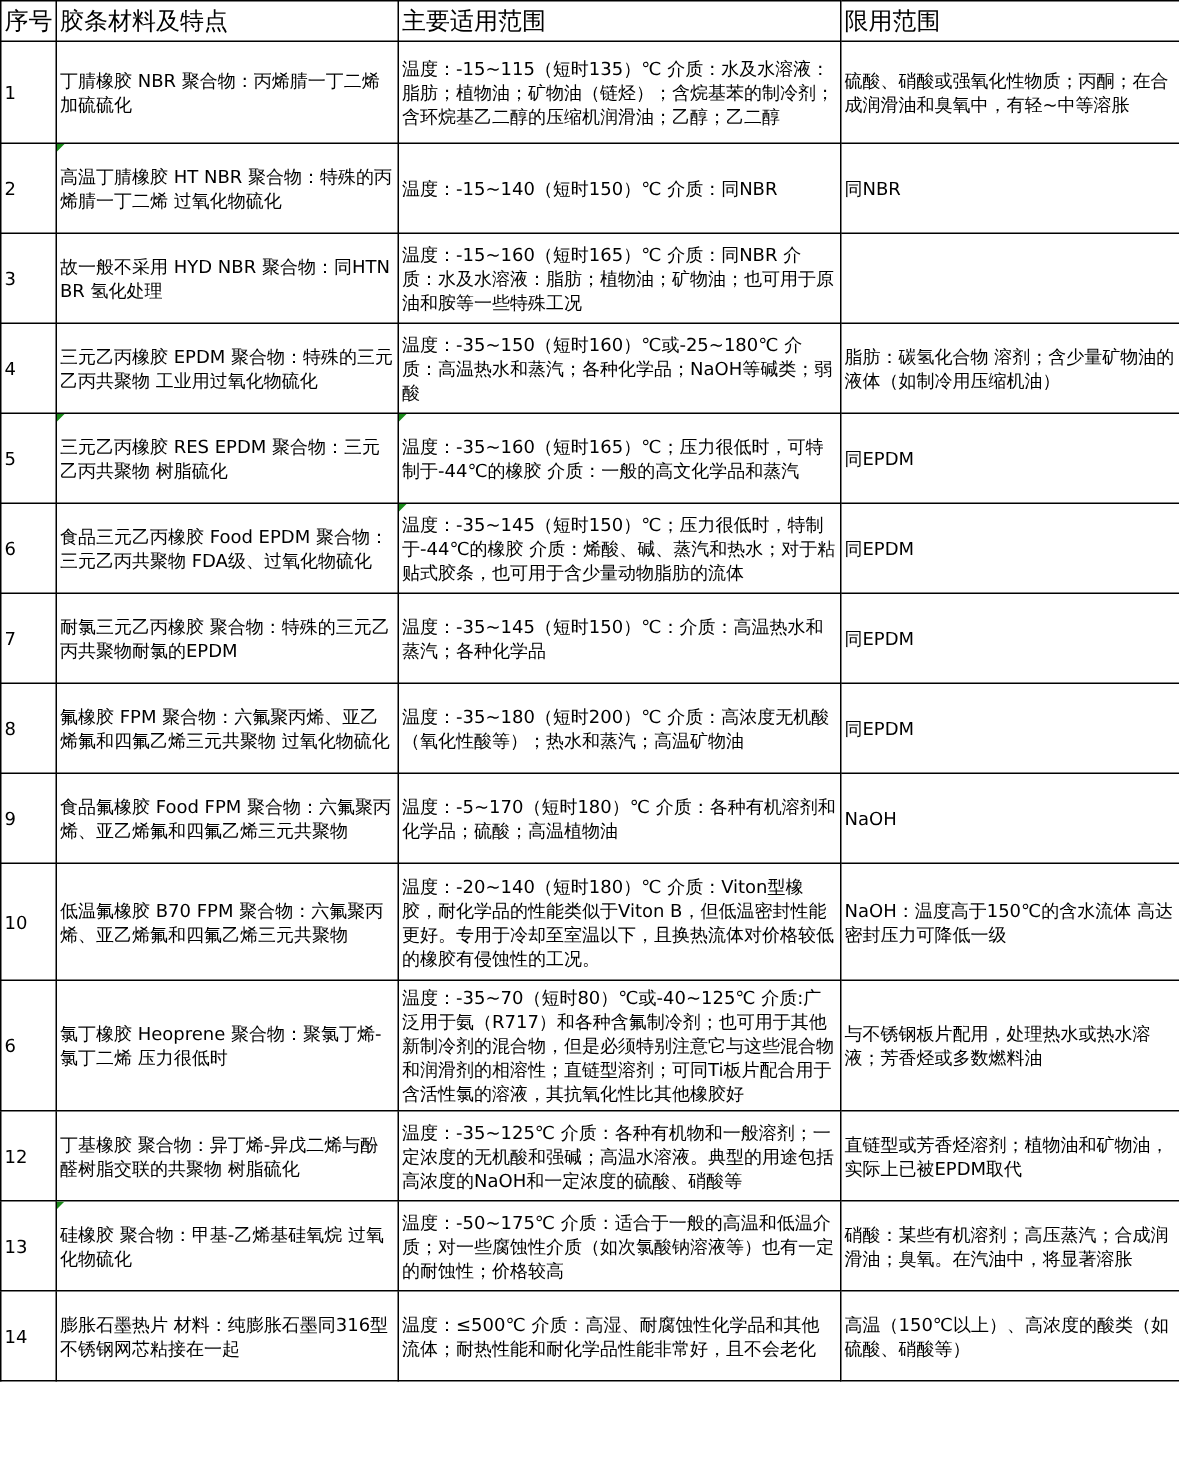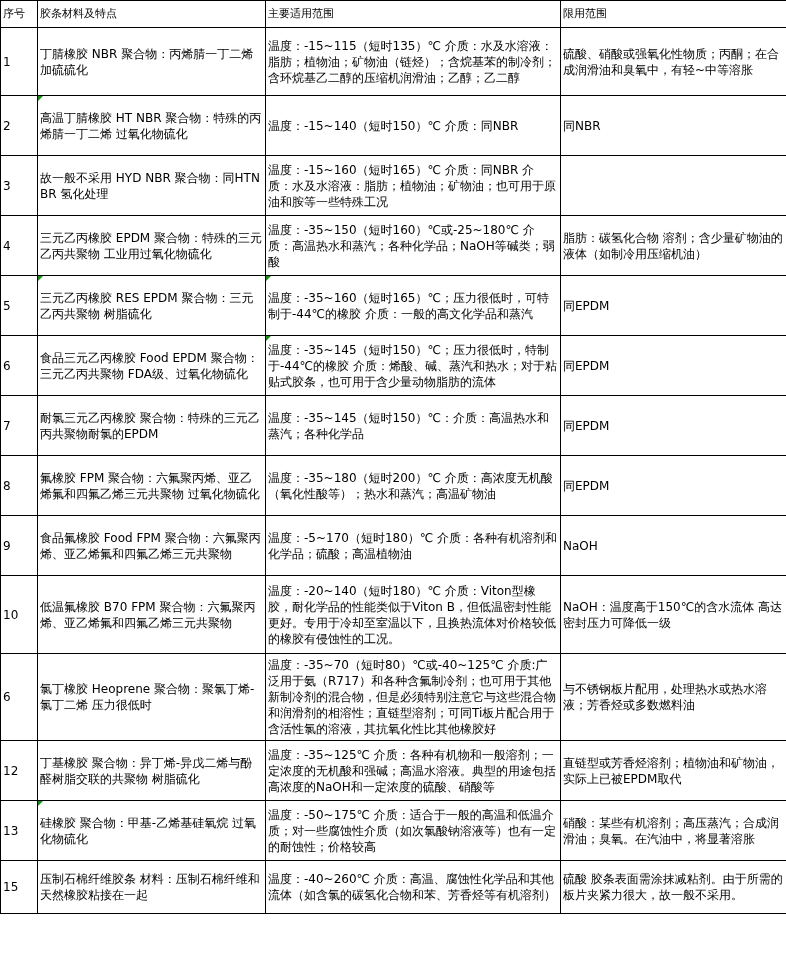--- a/index.html
+++ b/index.html
@@ -14,21 +14,21 @@
   table.sheet td, table.sheet th {
     border: 1px solid #000;
     padding: 0 2px;
     vertical-align: middle;
     text-align: left;
     font-weight: normal;
     overflow: hidden;
     word-break: break-all;
     position: relative;
   }
-  table.sheet th { height: 26px; font-size: 11px; border-radius: 12px; }
+  table.sheet th { height: 26px; font-size: 16px; border-radius: 12px; }
   td.idx { text-align: center; }
   .marker::before {
     content: "";
     position: absolute;
     left: 0; top: 0;
     width: 0; height: 0;
     border-top: 5px solid #1a8a1a;
     border-right: 5px solid transparent;
   }
 </style>
@@ -122,20 +122,20 @@
       <td>丁基橡胶 聚合物：异丁烯-异戊二烯与酚醛树脂交联的共聚物 树脂硫化</td>
       <td>温度：-35~125℃ 介质：各种有机物和一般溶剂；一定浓度的无机酸和强碱；高温水溶液。典型的用途包括高浓度的NaOH和一定浓度的硫酸、硝酸等</td>
       <td>直链型或芳香烃溶剂；植物油和矿物油，实际上已被EPDM取代</td>
     </tr>
     <tr style="height:60px">
       <td class="idx">13</td>
       <td class="marker">硅橡胶 聚合物：甲基-乙烯基硅氧烷 过氧化物硫化</td>
       <td>温度：-50~175℃ 介质：适合于一般的高温和低温介质；对一些腐蚀性介质（如次氯酸钠溶液等）也有一定的耐蚀性；价格较高</td>
       <td>硝酸：某些有机溶剂；高压蒸汽；合成润滑油；臭氧。在汽油中，将显著溶胀</td>
     </tr>
-    <tr style="height:53px">
-      <td class="idx">15</td>
-      <td>压制石棉纤维胶条 材料：压制石棉纤维和天然橡胶粘接在一起</td>
-      <td>温度：-40~260℃ 介质：高温、腐蚀性化学品和其他流体（如含氯的碳氢化合物和苯、芳香烃等有机溶剂）</td>
-      <td>硫酸 胶条表面需涂抹减粘剂。由于所需的板片夹紧力很大，故一般不采用。</td>
+    <tr style="height:60px">
+      <td class="idx">14</td>
+      <td>膨胀石墨热片 材料：纯膨胀石墨同316型不锈钢网芯粘接在一起</td>
+      <td>温度：≤500℃ 介质：高湿、耐腐蚀性化学品和其他流体；耐热性能和耐化学品性能非常好，且不会老化</td>
+      <td>高温（150℃以上）、高浓度的酸类（如硫酸、硝酸等）</td>
     </tr>
   </tbody>
 </table>
 
 </body></html>

